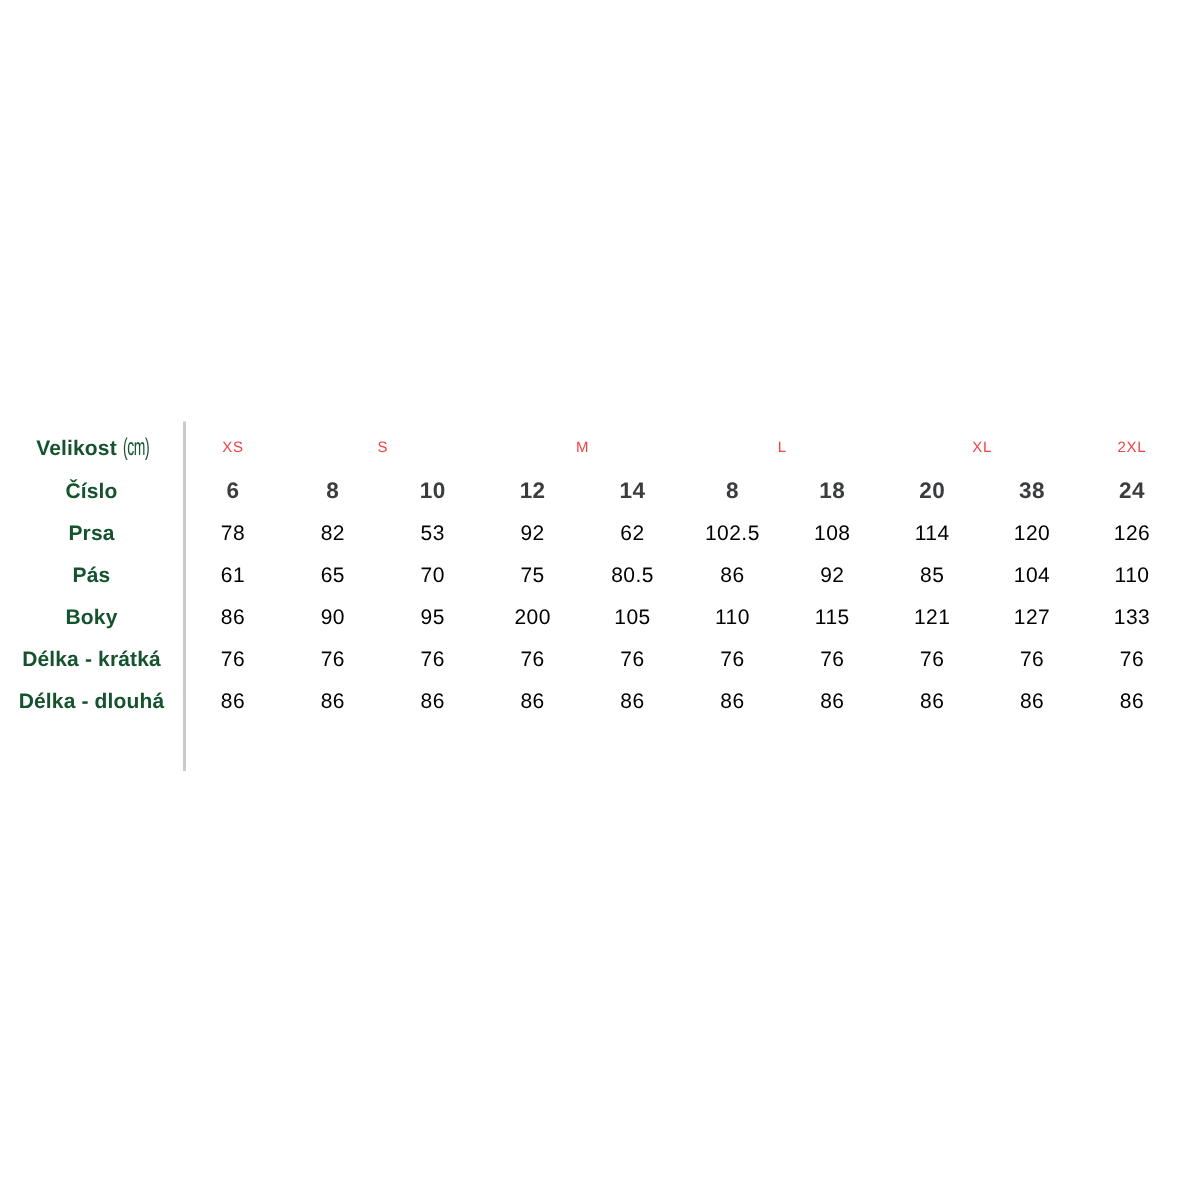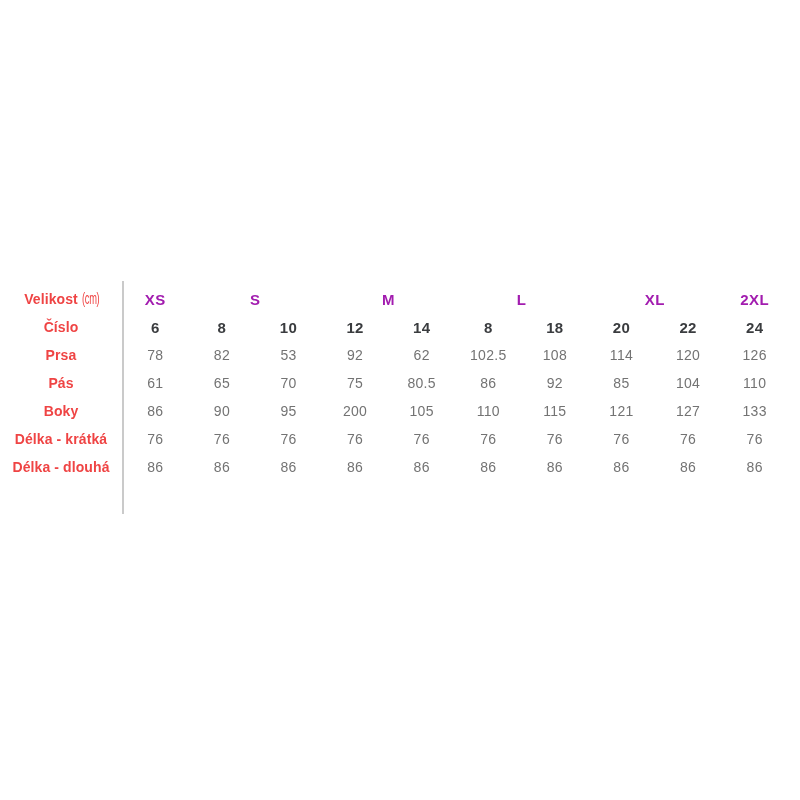--- a/index.html
+++ b/index.html
@@ -31,48 +31,48 @@
     padding: 0;
     white-space: nowrap;
     overflow: visible;
   }
   td.row-label {
     width: 122px;
     text-align: right;
     padding-right: 8px;
     font-size: 14px;
     font-weight: 700;
-    color: #ef4444;
+    color: #14532d;
     letter-spacing: 0.1px;
   }
   .unit-cm {
     display: inline-block;
     transform: scaleX(0.58);
     transform-origin: left center;
     margin-right: -14px;
     font-size: 16px;
     font-weight: 500;
     letter-spacing: -0.5px;
   }
   td.size-group {
-    font-size: 15px;
-    font-weight: 700;
-    color: #a21caf;
+    font-size: 10px;
+    font-weight: 400;
+    color: #ef4444;
     letter-spacing: 0.5px;
   }
   td.num-bold {
     font-size: 15px;
     font-weight: 700;
     color: #3a3c3f;
     letter-spacing: 0.3px;
   }
   td.val {
     font-size: 14px;
     font-weight: 400;
-    color: #737373;
+    color: #000000;
     letter-spacing: 0.3px;
   }
   .divider {
     position: absolute;
     left: 122px;
     top: 281px;
     width: 2px;
     height: 233px;
     background: #cacaca;
   }
@@ -96,21 +96,21 @@
         <tr>
           <td class="row-label">Číslo</td>
           <td class="num-bold">6</td>
           <td class="num-bold">8</td>
           <td class="num-bold">10</td>
           <td class="num-bold">12</td>
           <td class="num-bold">14</td>
           <td class="num-bold">8</td>
           <td class="num-bold">18</td>
           <td class="num-bold">20</td>
-          <td class="num-bold">22</td>
+          <td class="num-bold">38</td>
           <td class="num-bold">24</td>
         </tr>
         <tr>
           <td class="row-label">Prsa</td>
           <td class="val">78</td>
           <td class="val">82</td>
           <td class="val">53</td>
           <td class="val">92</td>
           <td class="val">62</td>
           <td class="val">102.5</td>

